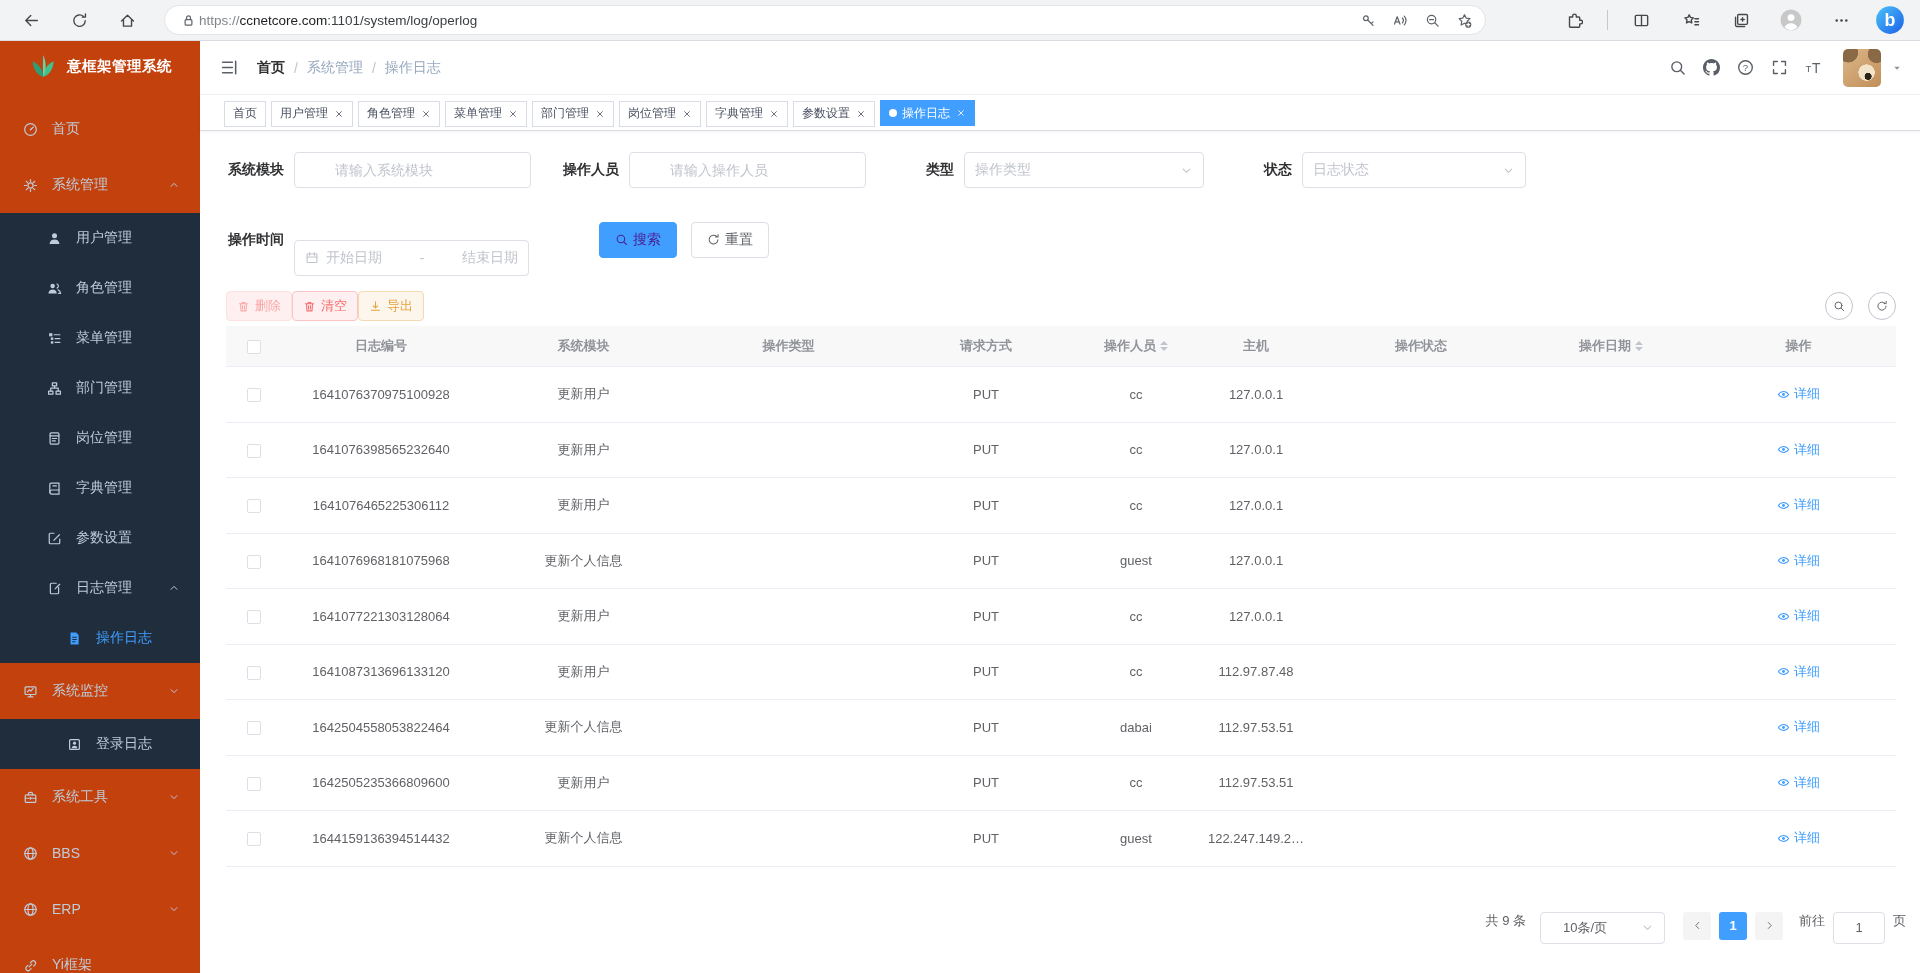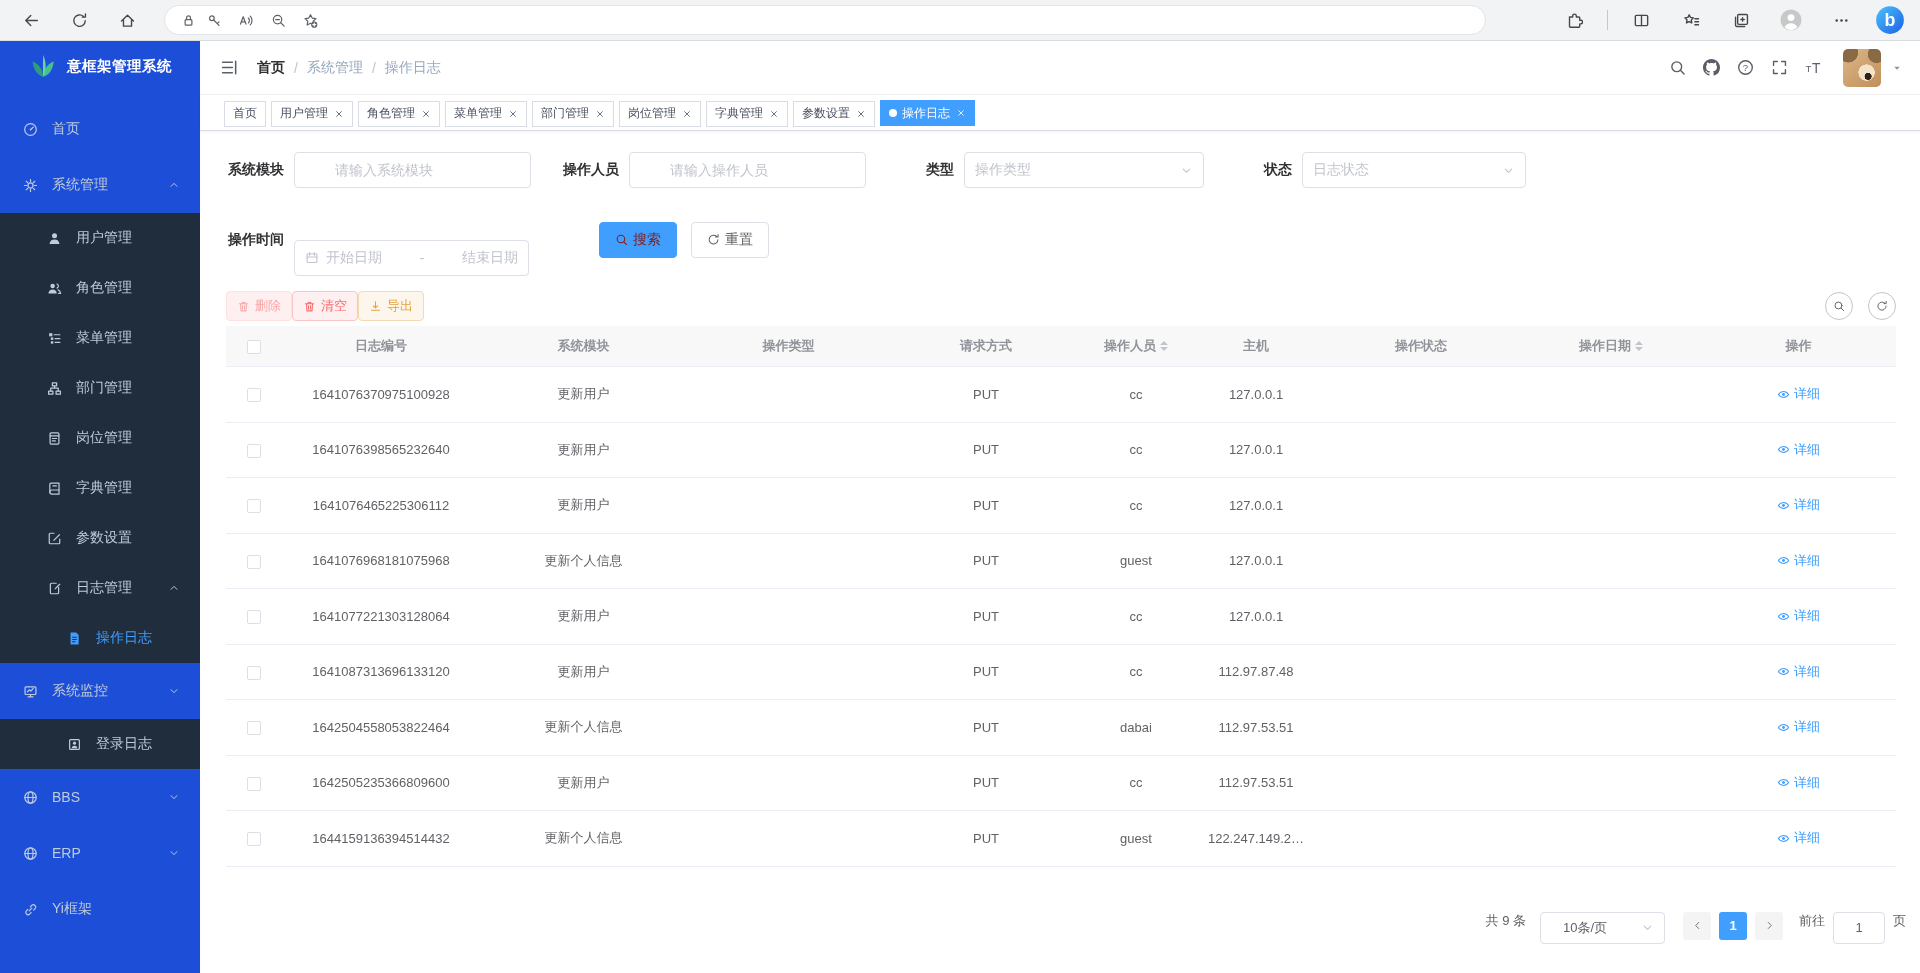--- a/index.html
+++ b/index.html
@@ -20,21 +20,21 @@
   .u-scheme { color:#80868b; } .u-host { color:#202124; } .u-rest { color:#3c4043; }
   .b-right { margin-left:auto; display:flex; align-items:center; gap:16px; }
   .b-div { width:1px; height:20px; background:#c4c7cb; }
   .b-icon.bing { font-size:30px; width:32px; }
   .b-icon.profile-i { font-size:24px; }
 
   
   .app { position:absolute; top:41px; left:0; right:0; bottom:0; display:flex; }
 
   
-  .sidebar { width:200px; background:#1d4ed8; overflow:hidden; flex:0 0 auto; }
+  .sidebar { width:200px; background:#c2410c; overflow:hidden; flex:0 0 auto; }
   .logo { height:50px; display:flex; align-items:center; padding-left:30px; gap:11px; }
   .logo-icon { font-size:26px; display:flex; }
   .logo-title { color:#fff; font-size:14.5px; font-weight:700; letter-spacing:.5px; }
   .menu { padding-top:10px; }
   .s-item { display:flex; align-items:center; height:56px; padding-left:22px;
     color:#bfcbd9; font-size:14px; cursor:pointer; position:relative; }
   .s-item .s-icon { font-size:15px; margin-right:14px; display:flex; width:16px; justify-content:center; }
   .s-item.lv2, .s-item.lv3 { height:50px; background:#1f2d3d; }
   .s-item.lv2 { padding-left:46px; } .s-item.lv3 { padding-left:66px; }
   .s-item.active { color:#409eff; }
@@ -85,21 +85,21 @@
   .sel-arrow { margin-left:auto; color:#c0c4cc; font-size:13px; display:flex; }
   .cal { color:#c0c4cc; font-size:14px; margin-right:7px; display:flex; }
   .dsep { color:#c0c4cc; flex:1; text-align:center; padding:0 10px; }
   .w237{width:237px;padding-left:40px;} .w240{width:240px;} .w224{width:224px;} .w235{width:235px;margin-top:37px;}
   .ml40{margin-left:40px;} .ml14{margin-left:14px;}
 
   .btn { display:inline-flex; align-items:center; gap:5px; height:36px; padding:0 15px;
     border:1px solid #dcdfe6; border-radius:4px; background:#fff; color:#606266;
     font-size:14px; cursor:pointer; font-family:inherit; }
   .btn .bi { font-size:13px; display:flex; }
-  .btn-primary { background:#409eff; border-color:#409eff; color:#7f1d1d;font-family:Liberation Mono, monospace; }
+  .btn-primary { background:#409eff; border-color:#409eff; color:#4c1d95;font-family:Liberation Mono, monospace; }
   .btn.sm { height:30px; padding:0 10px; font-size:13px; }
   .danger-disabled { background:#fef0f0; border-color:#fde2e2; color:#f9a7a7; cursor:not-allowed; }
   .danger-plain { background:#fef0f0; border-color:#fbc4c4; color:#f56c6c; }
   .warning-plain { background:#fdf6ec; border-color:#f5dab1; color:#e6a23c; }
 
   .toolbar { display:flex; align-items:center; gap:0; margin-top:14px; }
   .tb-right { margin-left:auto; display:flex; gap:15px; }
   .circle-btn { width:28px; height:28px; border-radius:50%; border:1px solid #c0c4cc;
     background:#fff; color:#606266; display:flex; align-items:center; justify-content:center;
     font-size:12px; cursor:pointer; }
@@ -159,20 +159,25 @@
             <path d="M2.4 8.4 8 3.1l5.6 5.3M4.2 7.6v5.7h7.6V7.6"></path>
           </svg>
         </span>
       </div>
     <div class="url-pill">
       <span class="b-icon sm" style="width:22px;">
           <svg viewBox="0 0 16 16" width="1em" height="1em" fill="none" stroke="currentColor" stroke-width="1.3" stroke-linecap="round" stroke-linejoin="round" style="display:block">
             <rect x="4.4" y="7.1" width="7.2" height="5.9" rx="1"></rect>
             <path d="M5.9 7V5.2a2.1 2.1 0 0 1 4.2 0V7"></path>
           </svg>
+        </span>
+      <span class="url">
+          <span class="u-scheme">https://</span>
+          <span class="u-host">ccnetcore.com</span>
+          <span class="u-rest">:1101/system/log/operlog</span>
         </span>
       <span id="pill-icons" style="display:flex;gap:2px;">
           <span class="b-icon sm">
             <svg viewBox="0 0 16 16" width="1em" height="1em" fill="none" stroke="currentColor" stroke-width="1.3" stroke-linecap="round" stroke-linejoin="round" style="display:block">
               <circle cx="5.2" cy="5.6" r="2.5"></circle>
               <path d="M7.1 7.5l5.7 5.7M10.9 11.3l1.9-1.9"></path>
             </svg>
           </span>
           <span class="b-icon sm">
             <svg viewBox="0 0 16 16" width="1em" height="1em" fill="none" stroke="currentColor" stroke-width="1.3" stroke-linecap="round" stroke-linejoin="round" style="display:block">
@@ -393,20 +398,34 @@
           </div>
           <div class="s-item lv3">
             <span class="s-icon">
               <svg viewBox="0 0 16 16" width="1em" height="1em" fill="none" stroke="currentColor" stroke-width="1.3" stroke-linecap="round" stroke-linejoin="round" style="display:block">
                 <rect x="2.8" y="2.8" width="10.4" height="10.4" rx="1"></rect>
                 <circle cx="8" cy="6.6" r="1.7" fill="currentColor" stroke="none"></circle>
                 <path d="M4.9 11.9c.4-1.8 1.5-2.6 3.1-2.6s2.7.8 3.1 2.6z" fill="currentColor" stroke="none"></path>
               </svg>
             </span>
             <span>登录日志</span>
+          </div>
+          <div class="s-item lv1">
+            <span class="s-icon">
+              <svg viewBox="0 0 16 16" width="1em" height="1em" fill="none" stroke="currentColor" stroke-width="1.3" stroke-linecap="round" stroke-linejoin="round" style="display:block">
+                <rect x="2.4" y="5.2" width="11.2" height="8" rx="1"></rect>
+                <path d="M5.9 5.2V3.8a1.3 1.3 0 0 1 1.3-1.3h1.6a1.3 1.3 0 0 1 1.3 1.3v1.4M2.4 8.8h11.2M8 7.8v2"></path>
+              </svg>
+            </span>
+            <span>系统工具</span>
+            <span class="chev">
+              <svg viewBox="0 0 16 16" width="1em" height="1em" fill="none" stroke="currentColor" stroke-width="1.3" stroke-linecap="round" stroke-linejoin="round" style="display:block">
+                <path d="m4 6.2 4 4 4-4"></path>
+              </svg>
+            </span>
           </div>
           <div class="s-item lv1">
             <span class="s-icon">
               <svg viewBox="0 0 16 16" width="1em" height="1em" fill="none" stroke="currentColor" stroke-width="1.3" stroke-linecap="round" stroke-linejoin="round" style="display:block">
                 <circle cx="8" cy="8" r="6.1"></circle>
                 <ellipse cx="8" cy="8" rx="2.7" ry="6.1"></ellipse>
                 <path d="M1.9 8h12.2"></path>
               </svg>
             </span>
             <span>BBS</span>

